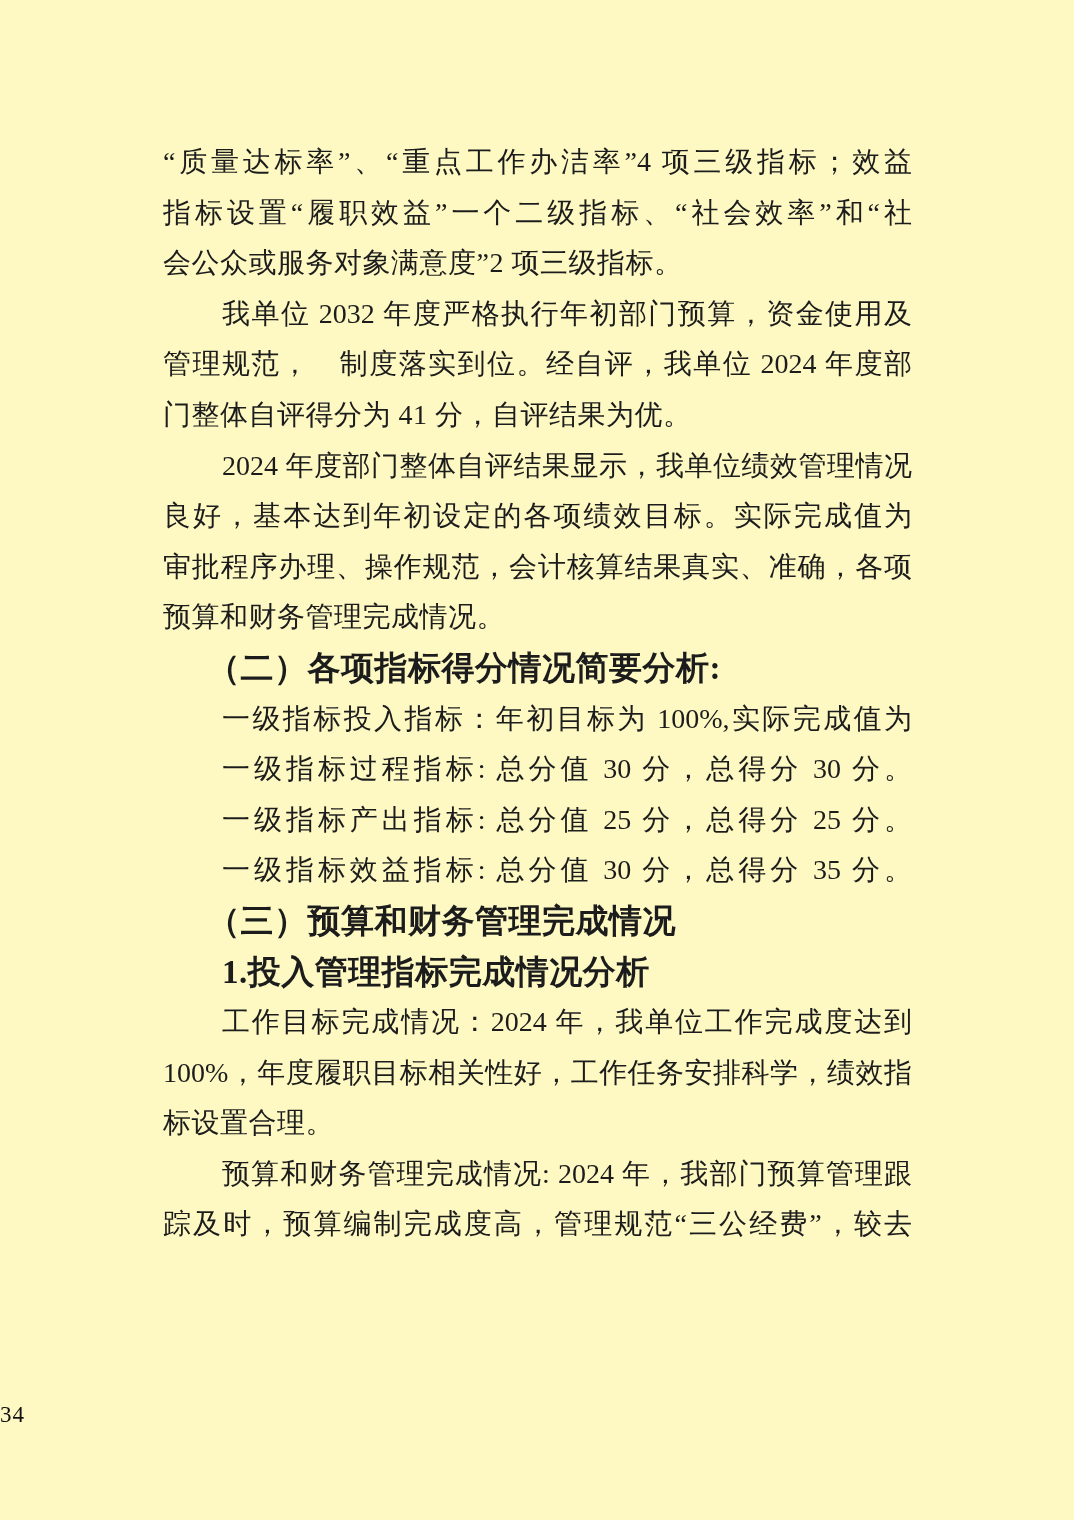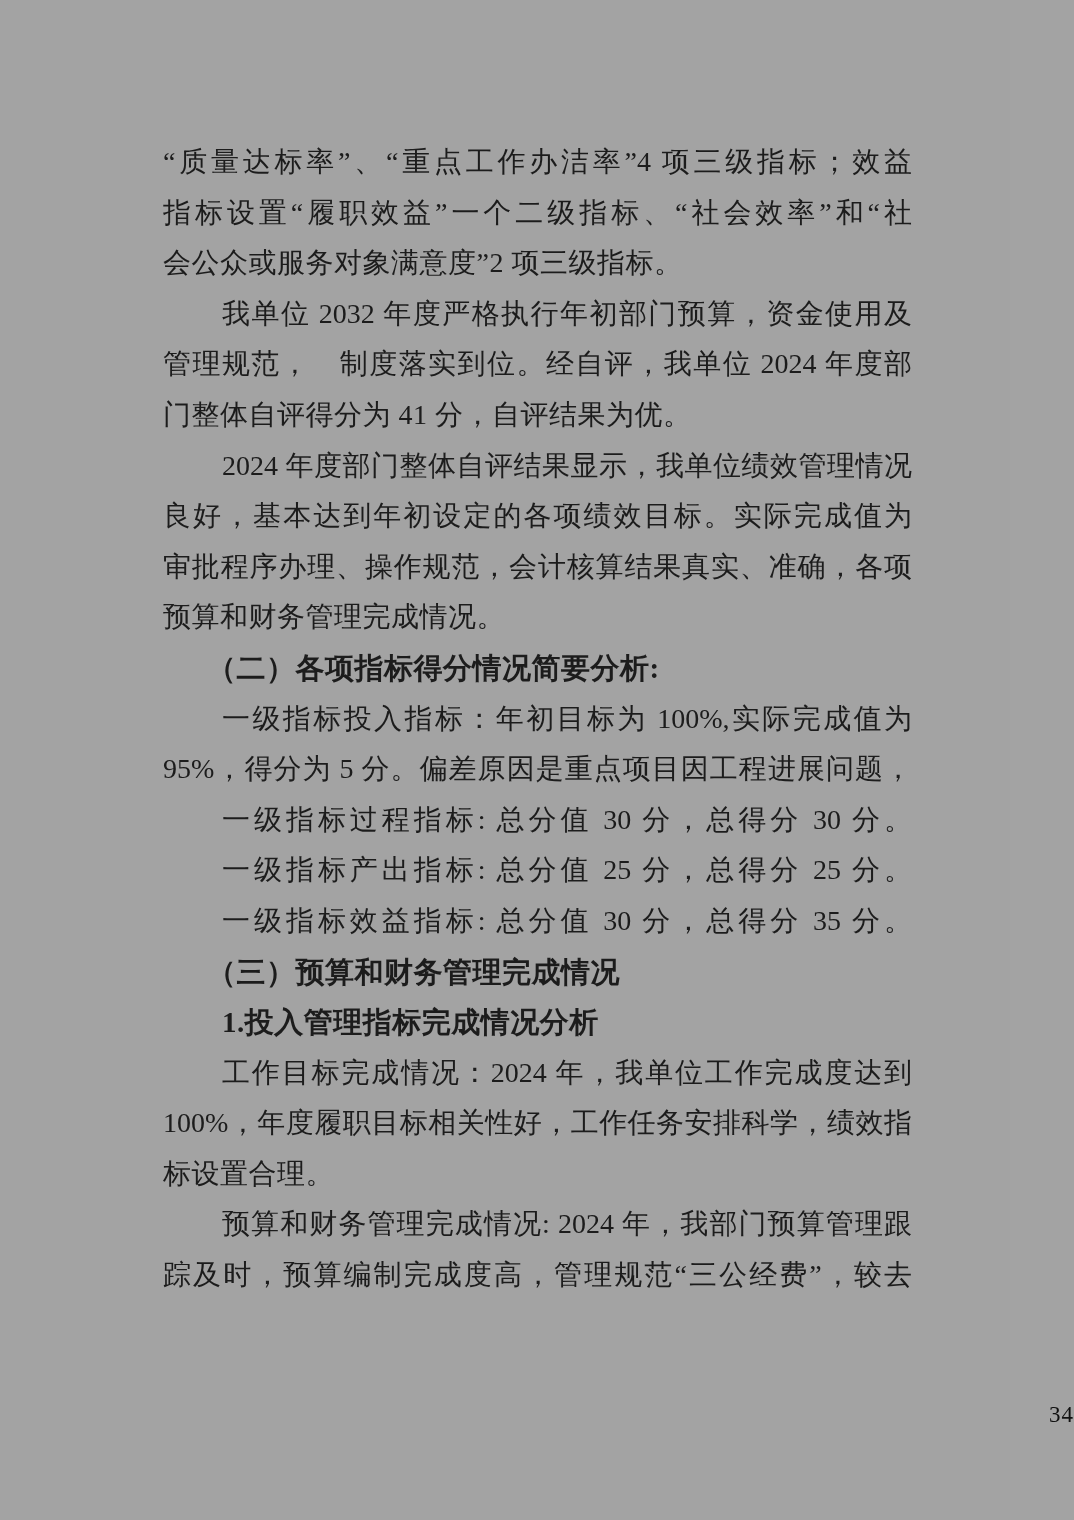--- a/index.html
+++ b/index.html
@@ -4,21 +4,21 @@
 <style>
   html, body {
     margin: 0;
     padding: 0;
     background: #ffffff;
   }
   .page {
     position: relative;
     width: 1074px;
     height: 1520px;
-    background: #a3a3a3;
+    background: #fef9c3;
     overflow: hidden;
     font-family: "Liberation Serif", "DejaVu Serif", serif;
     color: #1c1c1c;
   }
   .text-block {
     position: absolute;
     left: 163px;
     top: 137px;
     width: 749px;
   }
@@ -34,28 +34,28 @@
     white-space: normal;
     text-align: justify;
     text-align-last: justify;
     text-justify: inter-character;
     letter-spacing: 0;
   }
   .line.indent   { text-indent: 59px; }
   .line.bracket  { text-indent: 44px; }
   .line.bold {
     font-weight: 700;
-    font-size: 29px;
+    font-size: 33px;
   }
   .page-footer {
     position: absolute;
     left: 0;
     top: 1402px;
     width: 100%;
-    text-align: right;
+    text-align: left;
   }
   .page-number {
     font-size: 23px;
     color: #111111;
     letter-spacing: 1px;
   }
 </style>
 </head>
 <body>
 
@@ -67,21 +67,20 @@
       <div class="line">会公众或服务对象满意度”2 项三级指标。</div>
       <div class="line indent stretch">我单位 2032 年度严格执行年初部门预算，资金使用及</div>
       <div class="line stretch">管理规范，　制度落实到位。经自评，我单位 2024 年度部</div>
       <div class="line">门整体自评得分为 41 分，自评结果为优。</div>
       <div class="line indent stretch">2024 年度部门整体自评结果显示，我单位绩效管理情况</div>
       <div class="line stretch">良好，基本达到年初设定的各项绩效目标。实际完成值为</div>
       <div class="line stretch">审批程序办理、操作规范，会计核算结果真实、准确，各项</div>
       <div class="line">预算和财务管理完成情况。</div>
       <div class="line bracket bold">（二）各项指标得分情况简要分析:</div>
       <div class="line indent stretch">一级指标投入指标：年初目标为 100%,实际完成值为</div>
-      <div class="line stretch">95%，得分为 5 分。偏差原因是重点项目因工程进展问题，</div>
       <div class="line indent stretch">一级指标过程指标: 总分值 30 分，总得分 30 分。</div>
       <div class="line indent stretch">一级指标产出指标: 总分值 25 分，总得分 25 分。</div>
       <div class="line indent stretch">一级指标效益指标: 总分值 30 分，总得分 35 分。</div>
       <div class="line bracket bold">（三）预算和财务管理完成情况</div>
       <div class="line indent bold">1.投入管理指标完成情况分析</div>
       <div class="line indent stretch">工作目标完成情况：2024 年，我单位工作完成度达到</div>
       <div class="line stretch">100%，年度履职目标相关性好，工作任务安排科学，绩效指</div>
       <div class="line">标设置合理。</div>
       <div class="line indent stretch">预算和财务管理完成情况: 2024 年，我部门预算管理跟</div>
       <div class="line stretch">踪及时，预算编制完成度高，管理规范“三公经费”，较去</div>

